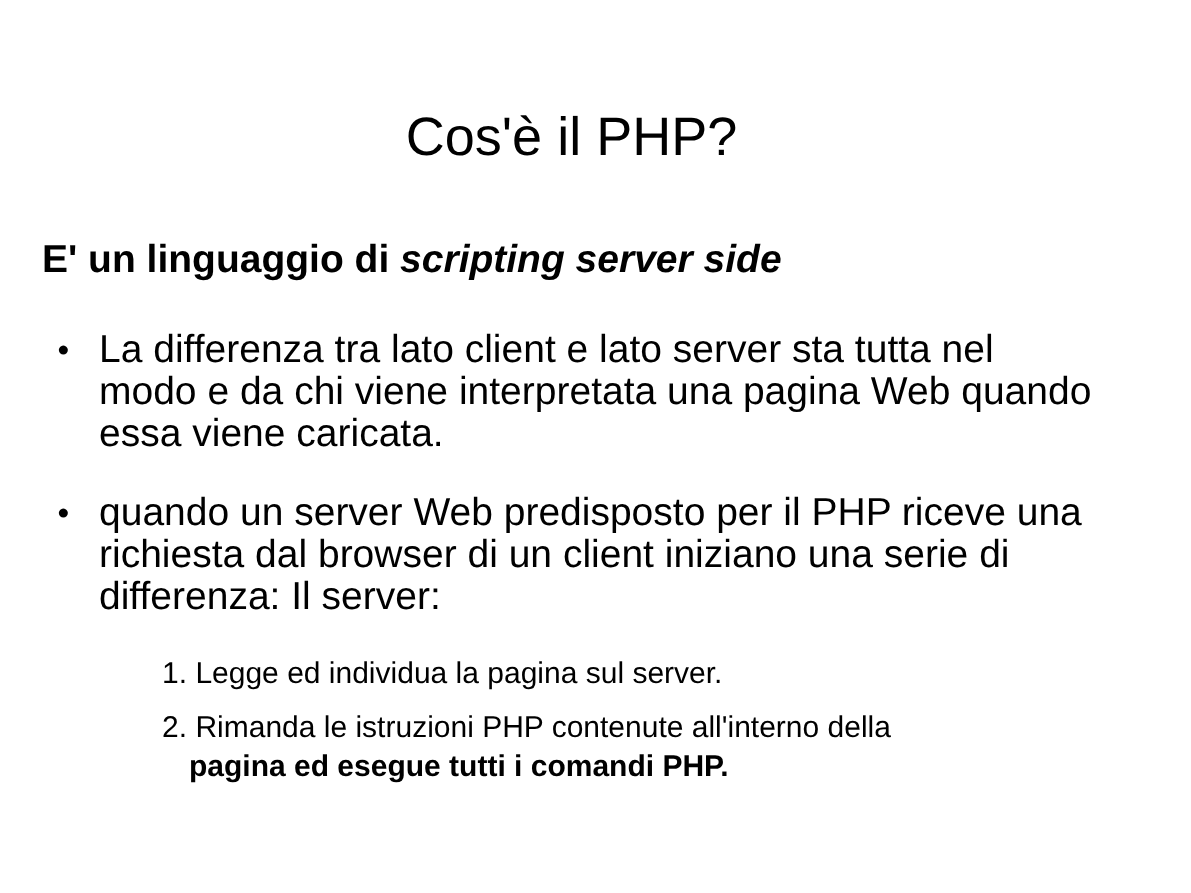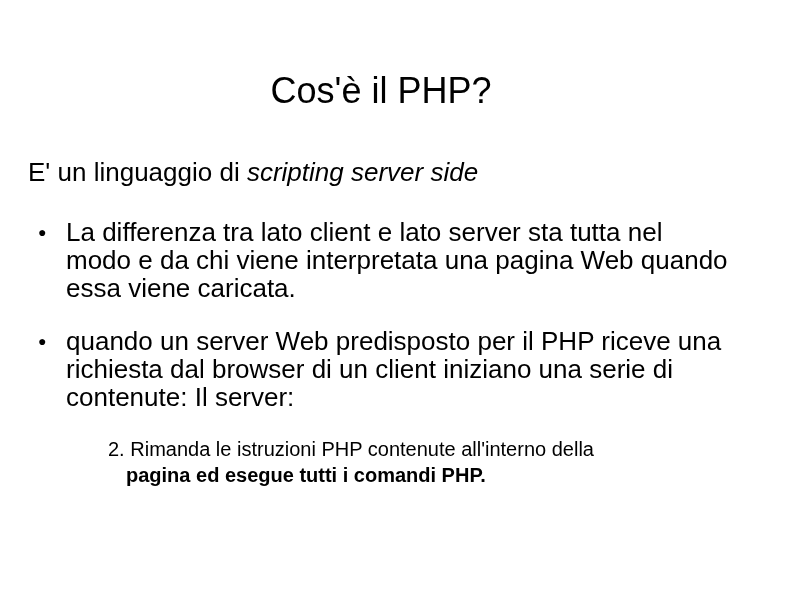--- a/index.html
+++ b/index.html
@@ -18,21 +18,21 @@
     padding: 70px 60px 40px 28px;
   }
   .title {
     text-align: center;
     font-size: 36px;
     font-weight: normal;
     margin-bottom: 45px;
   }
   .subtitle {
     font-size: 26px;
-    font-weight: normal;
+    font-weight: bold;
     margin-bottom: 30px;
   }
   .subtitle .italic {
     font-style: italic;
   }
   .bullets {
     padding-left: 10px;
   }
   .bullet-row {
     display: flex;
@@ -77,25 +77,29 @@
     <span>E' un linguaggio di </span><span class="italic">scripting server side</span>
   </div>
 
   <div class="bullets">
     <div class="bullet-row">
       <div class="bullet-dot">●</div>
       <div class="bullet-text">La differenza tra lato client e lato server sta tutta nel modo e da chi viene interpretata una pagina Web quando essa viene caricata.</div>
     </div>
     <div class="bullet-row">
       <div class="bullet-dot">●</div>
-      <div class="bullet-text">quando un server Web predisposto per il PHP riceve una richiesta dal browser di un client iniziano una serie di contenute: Il server:</div>
+      <div class="bullet-text">quando un server Web predisposto per il PHP riceve una richiesta dal browser di un client iniziano una serie di differenza: Il server:</div>
     </div>
   </div>
 
   <div class="numbered">
+    <div class="num-item">
+      <span>1.</span>
+      <span class="num-text">Legge ed individua la pagina sul server.</span>
+    </div>
     <div class="num-item">
       <span>2.</span>
       <span class="num-text">Rimanda le istruzioni PHP contenute all'interno della</span>
       <div class="indent-cont">pagina ed esegue tutti i comandi PHP.</div>
     </div>
   </div>
 
 </div>
 
 </body></html>

